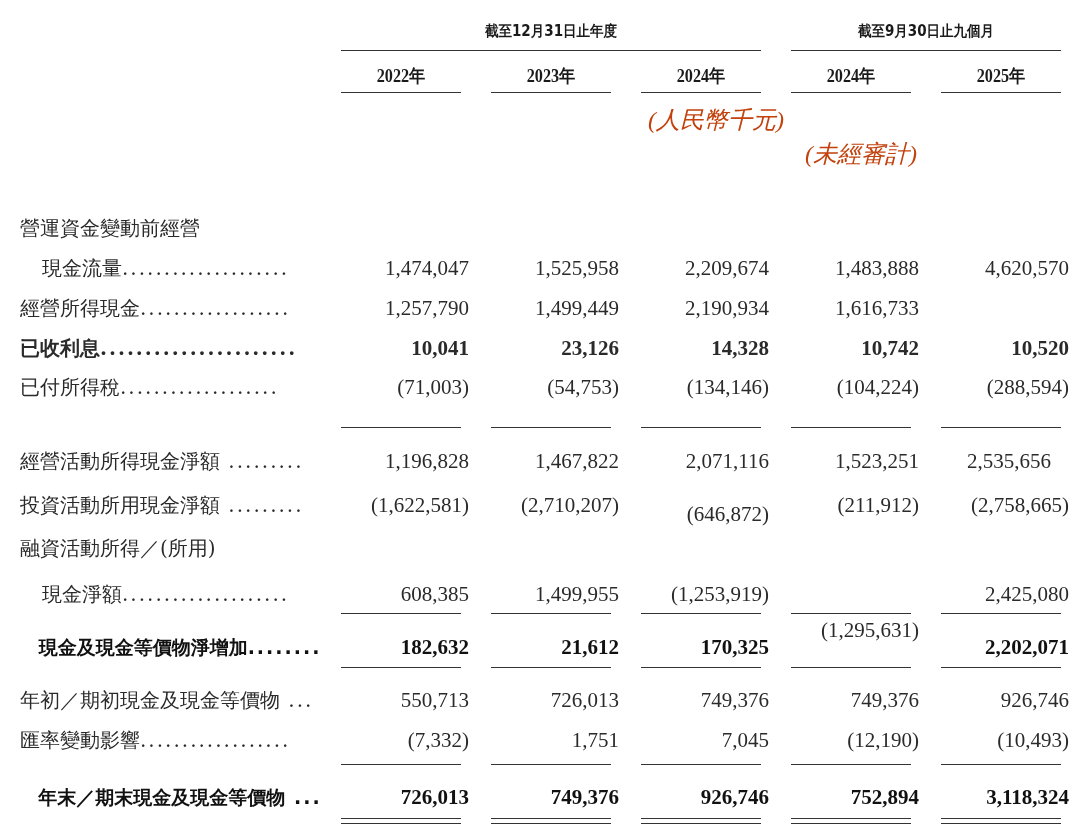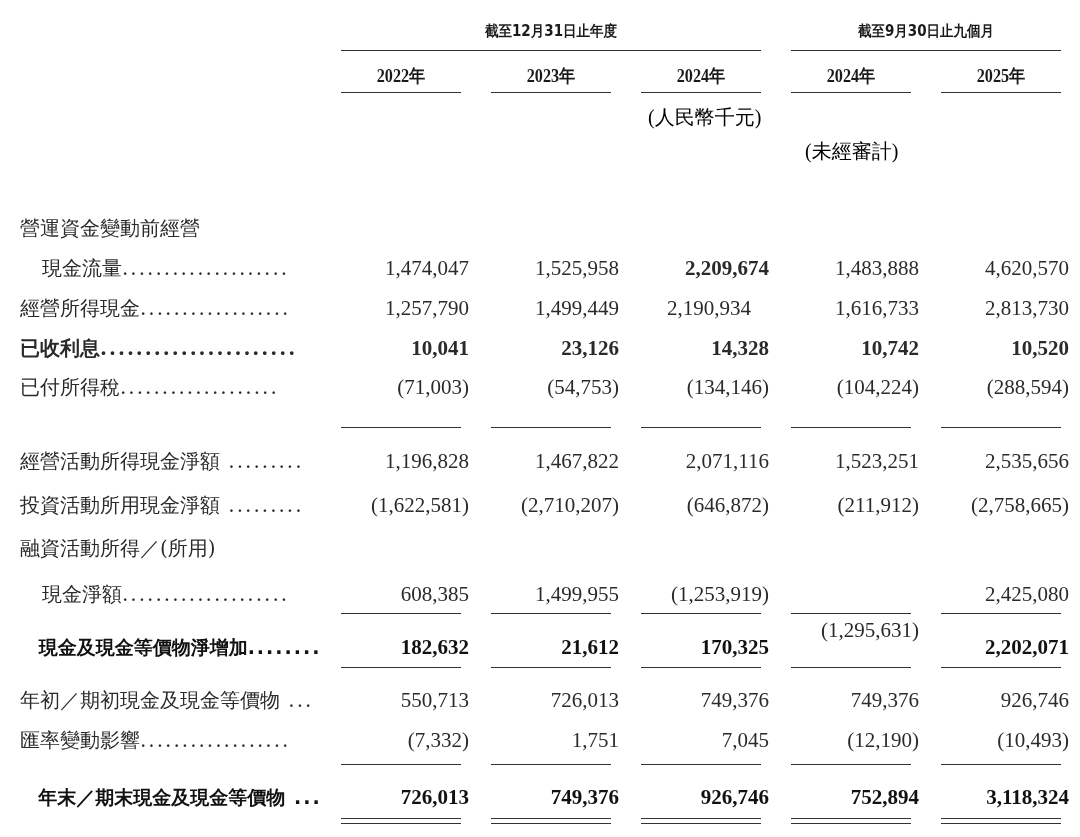--- a/index.html
+++ b/index.html
@@ -14,21 +14,21 @@
     font-weight: bold; font-size: 15px; text-align: center; top: 22px;
     transform: scaleX(0.9);
   }
   .rule { position: absolute; height: 0; border-top: 1.6px solid #333; }
   .yr {
     position: absolute; top: 64px; text-align: center;
     font-family: "Liberation Serif", serif; font-weight: bold; font-size: 18px;
     transform: scaleX(0.9);
   }
   .note {
-    position: absolute; font-size: 20px; color: #000000;
+    position: absolute; font-style: italic; font-size: 24px; color: #c2410c;
   }
   .row { position: absolute; left: 8px; width: 1080px; height: 36px; }
   .label {
     position: absolute; left: 12px; width: 320px; height: 36px; line-height: 36px;
     font-family: "DejaVu Serif", "Liberation Serif", serif; font-size: 20px;
     white-space: nowrap; overflow: hidden; color: #2a2a2a;
   }
   .label.indent { left: 34px; width: 298px; }
   .label .dots { letter-spacing: 2px; }
   .val {
@@ -64,32 +64,31 @@
 <div class="note" style="left:805px;top:138px;">(未經審計)</div>
 
 <div class="row" style="top:210px;">
   <div class="label"><span>營運資金變動前經營</span></div>
 </div>
 
 <div class="row" style="top:250px;">
   <div class="label indent"><span>現金流量</span><span class="dots">....................</span></div>
   <div class="val" style="left:341px;width:120px;">1,474,047</div>
   <div class="val" style="left:491px;width:120px;">1,525,958</div>
-  <div class="val" style="left:641px;width:120px;font-weight:bold;">2,209,674</div>
+  <div class="val" style="left:641px;width:120px;">2,209,674</div>
   <div class="val" style="left:791px;width:120px;">1,483,888</div>
   <div class="val" style="left:941px;width:120px;">4,620,570</div>
 </div>
 
 <div class="row" style="top:290px;">
   <div class="label"><span>經營所得現金</span><span class="dots">..................</span></div>
   <div class="val" style="left:341px;width:120px;">1,257,790</div>
   <div class="val" style="left:491px;width:120px;">1,499,449</div>
-  <div class="val" style="left:641px;width:120px;text-align:center;">2,190,934</div>
+  <div class="val" style="left:641px;width:120px;">2,190,934</div>
   <div class="val" style="left:791px;width:120px;">1,616,733</div>
-  <div class="val" style="left:941px;width:120px;">2,813,730</div>
 </div>
 
 <div class="row" style="top:330px;font-weight:bold;">
   <div class="label"><span>已收利息</span><span class="dots">......................</span></div>
   <div class="val" style="left:341px;width:120px;">10,041</div>
   <div class="val" style="left:491px;width:120px;">23,126</div>
   <div class="val" style="left:641px;width:120px;">14,328</div>
   <div class="val" style="left:791px;width:120px;">10,742</div>
   <div class="val" style="left:941px;width:120px;">10,520</div>
 </div>
@@ -107,28 +106,28 @@
 <div class="rule" style="left:641px;width:120px;top:427px;"></div>
 <div class="rule" style="left:791px;width:120px;top:427px;"></div>
 <div class="rule" style="left:941px;width:120px;top:427px;"></div>
 
 <div class="row" style="top:443px;">
   <div class="label"><span>經營活動所得現金淨額</span><span class="dots"> .........</span></div>
   <div class="val" style="left:341px;width:120px;">1,196,828</div>
   <div class="val" style="left:491px;width:120px;">1,467,822</div>
   <div class="val" style="left:641px;width:120px;">2,071,116</div>
   <div class="val" style="left:791px;width:120px;">1,523,251</div>
-  <div class="val" style="left:941px;width:120px;">2,535,656</div>
+  <div class="val" style="left:941px;width:120px;text-align:center;">2,535,656</div>
 </div>
 
 <div class="row" style="top:487px;">
   <div class="label"><span>投資活動所用現金淨額</span><span class="dots"> .........</span></div>
   <div class="val neg" style="left:341px;width:120px;">(1,622,581)</div>
   <div class="val neg" style="left:491px;width:120px;">(2,710,207)</div>
-  <div class="val neg" style="left:641px;width:120px;">(646,872)</div>
+  <div class="val neg" style="left:641px;width:120px;margin-top:9px;">(646,872)</div>
   <div class="val neg" style="left:791px;width:120px;">(211,912)</div>
   <div class="val neg" style="left:941px;width:120px;">(2,758,665)</div>
 </div>
 
 <div class="row" style="top:530px;">
   <div class="label"><span>融資活動所得／(所用)</span></div>
 </div>
 
 <div class="row" style="top:576px;">
   <div class="label indent"><span>現金淨額</span><span class="dots">....................</span></div>

